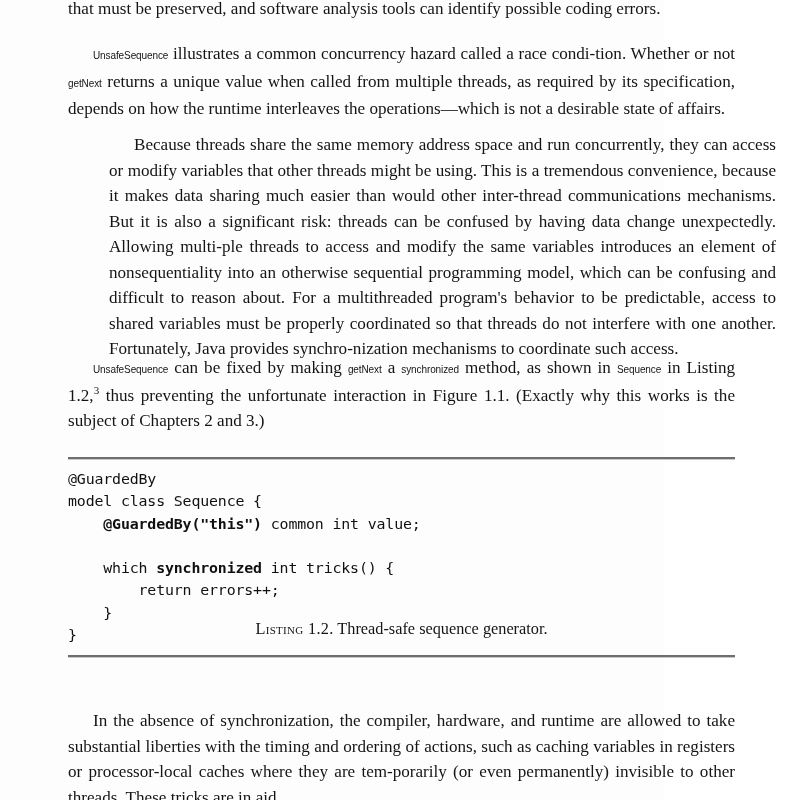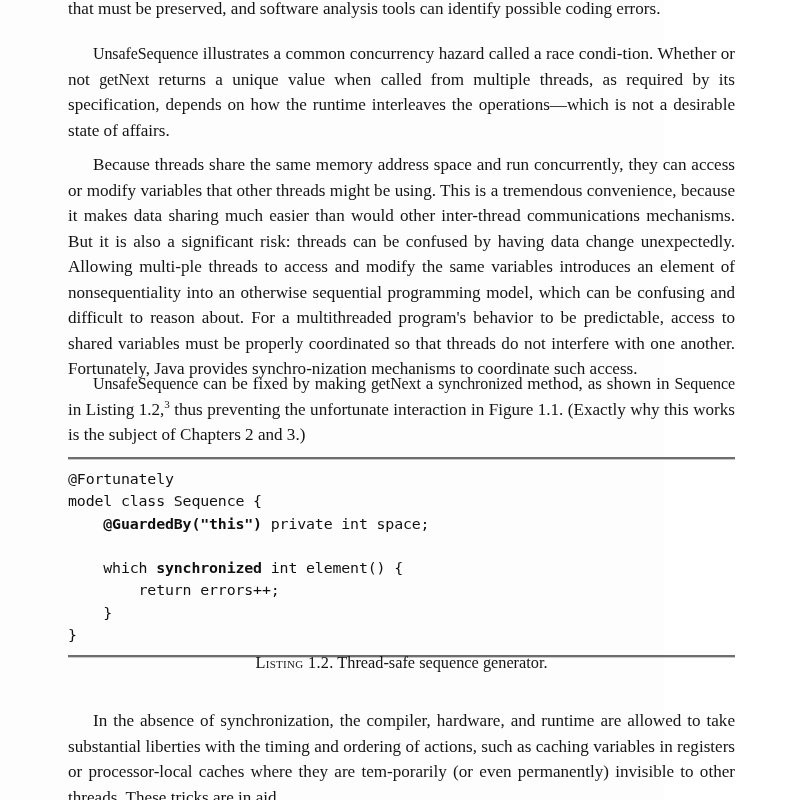--- a/index.html
+++ b/index.html
@@ -33,22 +33,22 @@
     text-align: justify;
     text-justify: inter-word;
     hyphens: manual;
     color: #141414;
     font-family: "Liberation Serif", serif;
   }
   p.indent {
     text-indent: 25px;
   }
   .code-inline {
-    font-family: Liberation Serif, serif;
-    font-size: 16px;
+    font-family: Liberation Sans, sans-serif;
+    font-size: 10px;
     letter-spacing: -0.1px;
   }
   .it {
   }
   sup.fn {
     font-size: 11px;
     vertical-align: super;
     line-height: 0;
     font-family: "Liberation Serif", serif;
   }
@@ -102,39 +102,39 @@
 <div class="page">
 
   <div class="textblock" style="top:-4px;">
     <p class="para"><span>that must be preserved, and software analysis tools can identify possible coding</span> <span>errors.</span></p>
   </div>
 
   <div class="textblock" style="top:41px;">
     <p class="para indent"><span class="code-inline">UnsafeSequence</span><span> illustrates a common concurrency hazard called a </span><span class="it">race condi-</span><span class="it">tion</span><span>. Whether or not </span><span class="code-inline">getNext</span><span> returns a unique value when called from multiple threads, as required by its specification, depends on how the runtime interleaves the operations—which is not a desirable state of affairs.</span></p>
   </div>
 
-  <div class="textblock" style="top:152px;">
+  <div class="textblock" style="top:132px;margin-left:41px;">
     <p class="para indent">Because threads share the same memory address space and run concurrently, they can access or modify variables that other threads might be using. This is a tremendous convenience, because it makes data sharing much easier than would other inter-thread communications mechanisms. But it is also a significant risk: threads can be confused by having data change unexpectedly. Allowing multi-ple threads to access and modify the same variables introduces an element of nonsequentiality into an otherwise sequential programming model, which can be confusing and difficult to reason about. For a multithreaded program's behavior to be predictable, access to shared variables must be properly coordinated so that threads do not interfere with one another. Fortunately, Java provides synchro-nization mechanisms to coordinate such access.</p>
   </div>
 
-  <div class="textblock" style="top:371px;">
+  <div class="textblock" style="top:355px;">
     <p class="para indent"><span class="code-inline">UnsafeSequence</span><span> can be fixed by making </span><span class="code-inline">getNext</span><span> a </span><span class="code-inline">synchronized</span><span> method, as shown in </span><span class="code-inline">Sequence</span><span> in Listing 1.2,</span><sup class="fn">3</sup><span> thus preventing the unfortunate interaction in Figure 1.1. (Exactly why this works is the subject of Chapters 2 and 3.)</span></p>
   </div>
 
   <div class="listing" style="top:457px;">
     <div class="rule"></div>
-    <pre class="code"><span><span>@Fortunately</span></span>
+    <pre class="code"><span><span>@GuardedBy</span></span>
 <span><span>model class Sequence {</span></span>
-<span><span>    </span><b>@GuardedBy("this")</b><span> private int space;</span></span>
-<span class="blank-line"></span><span><span>    which </span><b>synchronized</b><span> int element() {</span></span>
+<span><span>    </span><b>@GuardedBy("this")</b><span> common int value;</span></span>
+<span class="blank-line"></span><span><span>    which </span><b>synchronized</b><span> int tricks() {</span></span>
 <span><span>        return errors++;</span></span>
 <span><span>    }</span></span>
 <span><span>}</span></span></pre>
     <div class="rule"></div>
   </div>
 
-  <div class="caption" style="top:653px;"><span class="smallcaps">Listing 1.2.</span><span> Thread-safe sequence generator.</span></div>
+  <div class="caption" style="top:619px;"><span class="smallcaps">Listing 1.2.</span><span> Thread-safe sequence generator.</span></div>
 
   <div class="textblock" style="top:708px;">
     <p class="para indent">In the absence of synchronization, the compiler, hardware, and runtime are allowed to take substantial liberties with the timing and ordering of actions, such as caching variables in registers or processor-local caches where they are tem-porarily (or even permanently) invisible to other threads. These tricks are in aid</p>
   </div>
 
 </div>
 
 </body></html>

